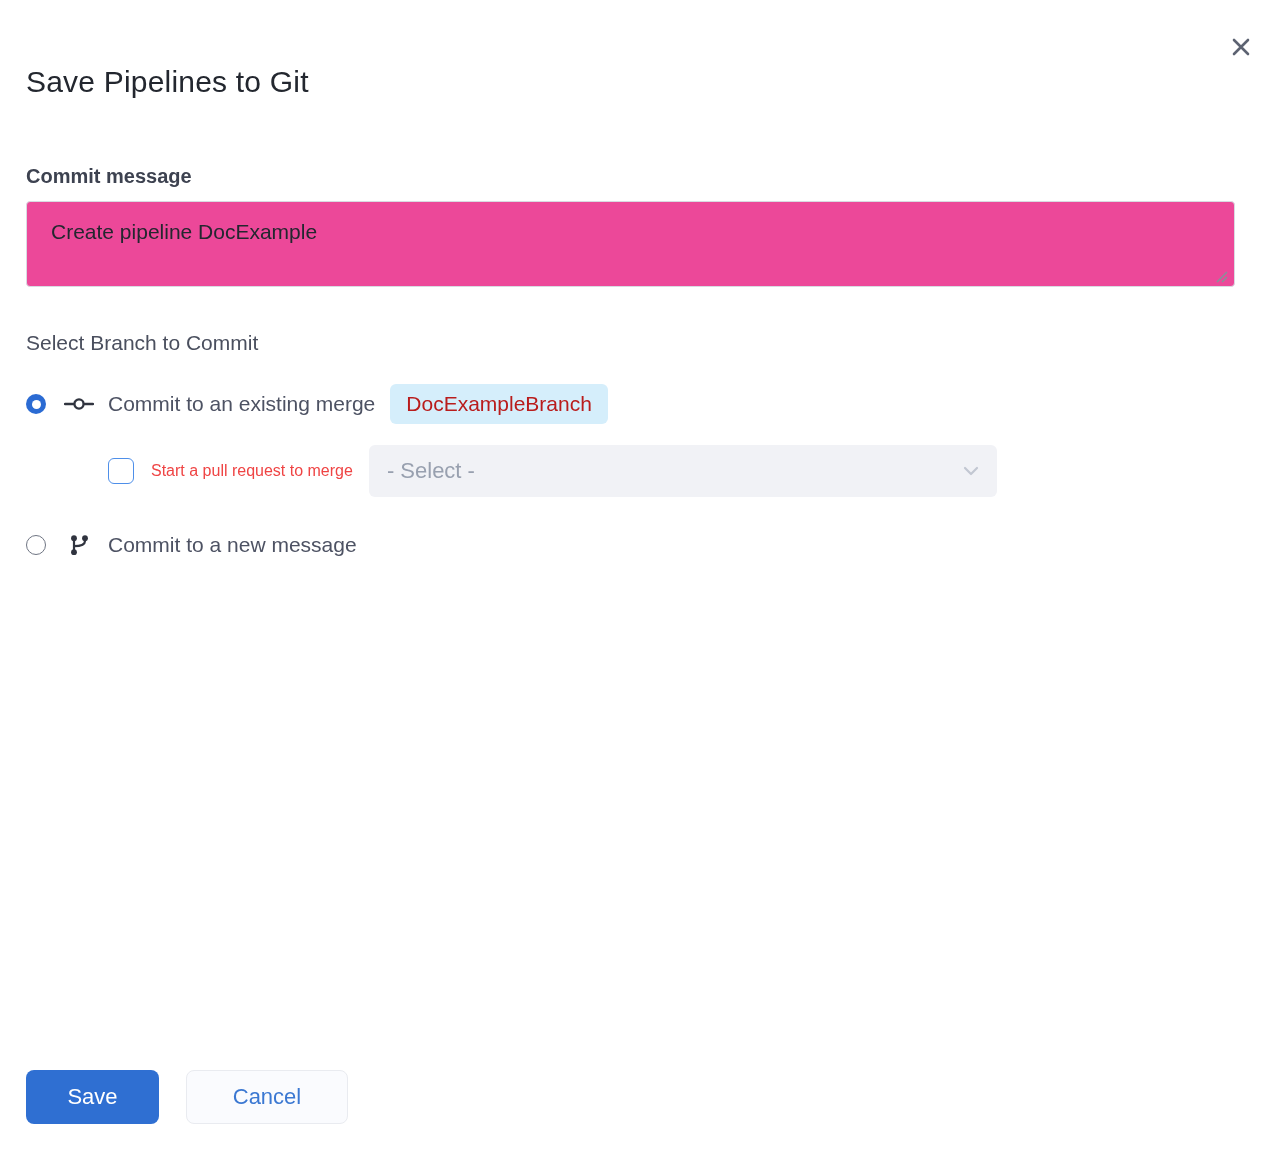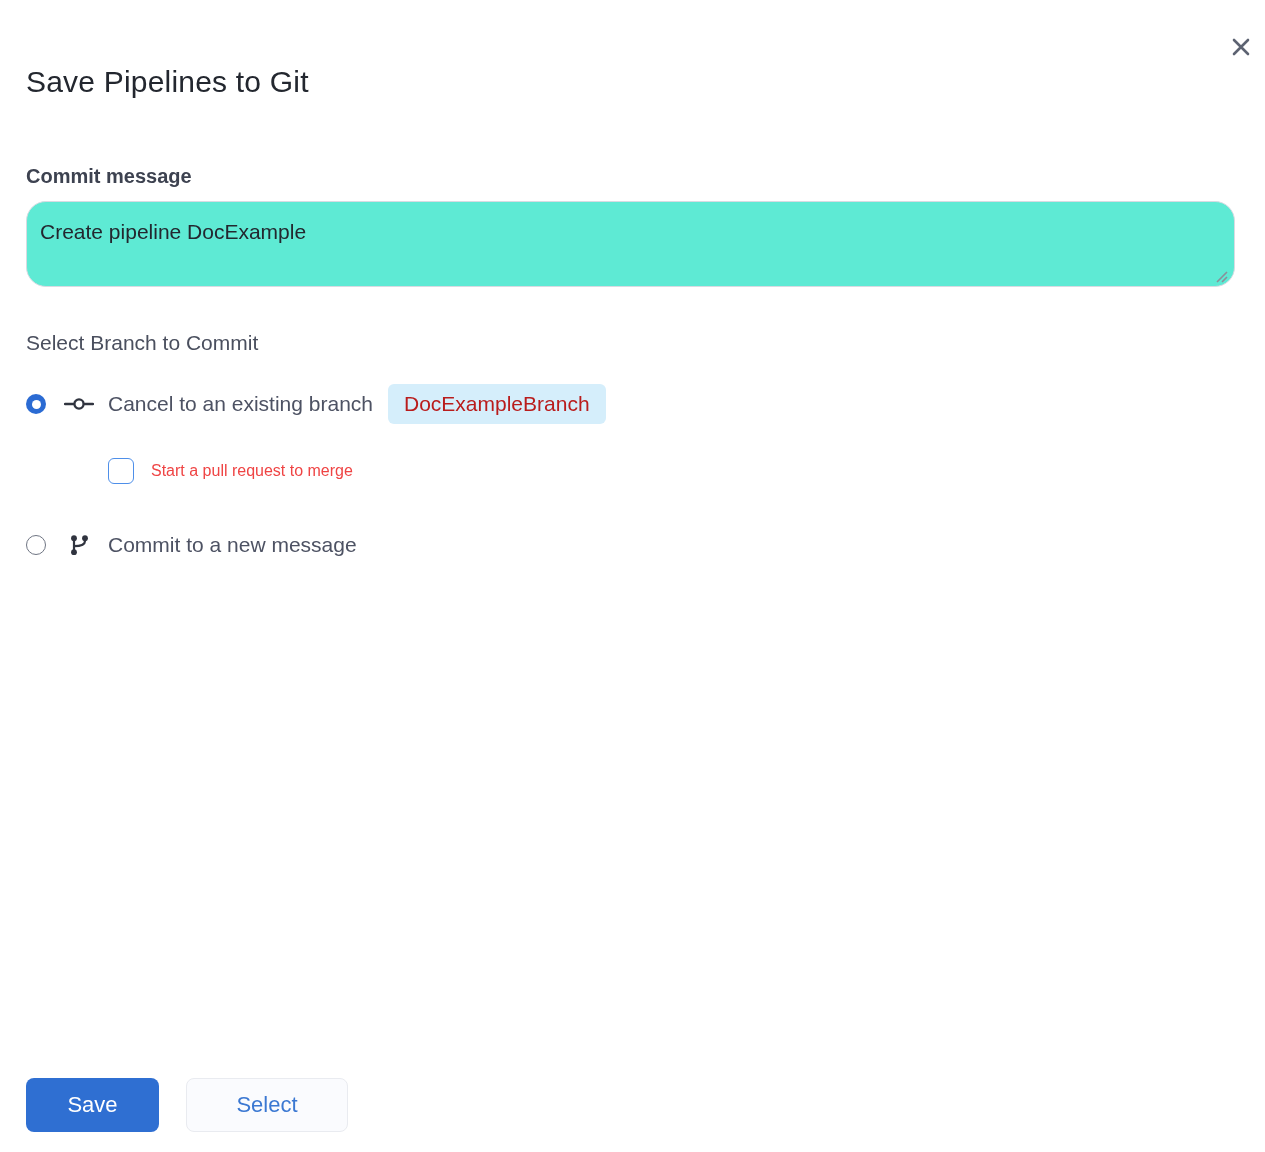--- a/index.html
+++ b/index.html
@@ -27,27 +27,27 @@
   }
 
   .field-label {
     margin-top: 66px;
     font-size: 20px; font-weight: 700; color: #3d4250;
   }
 
   .textarea-wrap { position: relative; margin-top: 13px; }
   textarea.commit-input {
     width: 100%; height: 86px;
-    border: 1px solid #d8dbe2; border-radius: 20px;
-    padding: 16px 13px;
+    border: 1px solid #d8dbe2; border-radius: 4px;
+    padding: 16px 24px;
     font-family: "Liberation Sans", sans-serif;
     font-size: 21px; color: #23272f;
     resize: none; outline: none;
     line-height: 1.3;
-    background: #5eead4;
+    background: #ec4899;
   }
   .resize-grip {
     position: absolute; right: 6px; bottom: 7px;
     width: 14px; height: 14px; cursor: nwse-resize;
   }
 
   .section-heading {
     margin-top: 40px;
     font-size: 21px; font-weight: 400; color: #4a4f5e;
   }
@@ -96,21 +96,21 @@
     margin-left: 16px;
     width: 628px; height: 52px;
     background: #f1f2f6; border-radius: 6px;
     display: flex; align-items: center; justify-content: space-between;
     padding: 0 18px 0 18px;
     cursor: pointer;
   }
   .select-value { font-size: 22px; color: #98a0af; }
 
   .footer {
-    position: absolute; left: 26px; bottom: 20px;
+    position: absolute; left: 26px; bottom: 28px;
     display: flex; align-items: center; gap: 27px;
   }
   .btn {
     height: 54px; border-radius: 8px;
     font-family: "Liberation Sans", sans-serif;
     font-size: 22px; cursor: pointer;
     display: inline-flex; align-items: center; justify-content: center;
   }
   .btn-save {
     width: 133px;
@@ -152,41 +152,49 @@
 
   <div class="row row-existing">
     <span class="radio on"></span>
     <span class="git-icon-box">
       <svg width="30" height="20" viewBox="0 0 30 20">
         <line x1="1" y1="10" x2="9" y2="10" stroke="#30343f" stroke-width="2.4" stroke-linecap="round"></line>
         <circle cx="15" cy="10" r="4.6" fill="none" stroke="#30343f" stroke-width="2.4"></circle>
         <line x1="21" y1="10" x2="29" y2="10" stroke="#30343f" stroke-width="2.4" stroke-linecap="round"></line>
       </svg>
     </span>
-    <span class="row-label">Cancel to an existing branch</span>
+    <span class="row-label">Commit to an existing merge</span>
     <span class="branch-badge">DocExampleBranch</span>
   </div>
 
   <div class="row row-pr">
     <span class="checkbox"></span>
     <span class="pr-label">Start a pull request to merge</span>
+    <div class="select-box">
+      <span class="select-value">- Select -</span>
+      <span style="display:flex;">
+        <svg width="16" height="10" viewBox="0 0 16 10">
+          <path d="M2 2 L8 8 L14 2" stroke="#c2c7d2" stroke-width="2.2" stroke-linecap="round" stroke-linejoin="round" fill="none"></path>
+        </svg>
+      </span>
+    </div>
   </div>
 
   <div class="row row-new">
     <span class="radio"></span>
     <span class="git-icon-box">
       <svg width="24" height="24" viewBox="0 0 24 24">
         <line x1="7" y1="7" x2="7" y2="18" stroke="#30343f" stroke-width="2.2"></line>
         <path d="M18 8 C18 12.5 13 13.2 7 13.2" stroke="#30343f" stroke-width="2.2" fill="none"></path>
         <circle cx="7" cy="5.2" r="2.9" fill="#30343f"></circle>
         <circle cx="7" cy="19.2" r="2.9" fill="#30343f"></circle>
         <circle cx="18" cy="5.2" r="2.9" fill="#30343f"></circle>
       </svg>
     </span>
     <span class="row-label">Commit to a new message</span>
   </div>
 
   <div class="footer">
     <button class="btn btn-save">Save</button>
-    <button class="btn btn-cancel">Select</button>
+    <button class="btn btn-cancel">Cancel</button>
   </div>
 
 </div>
 
 </body></html>

